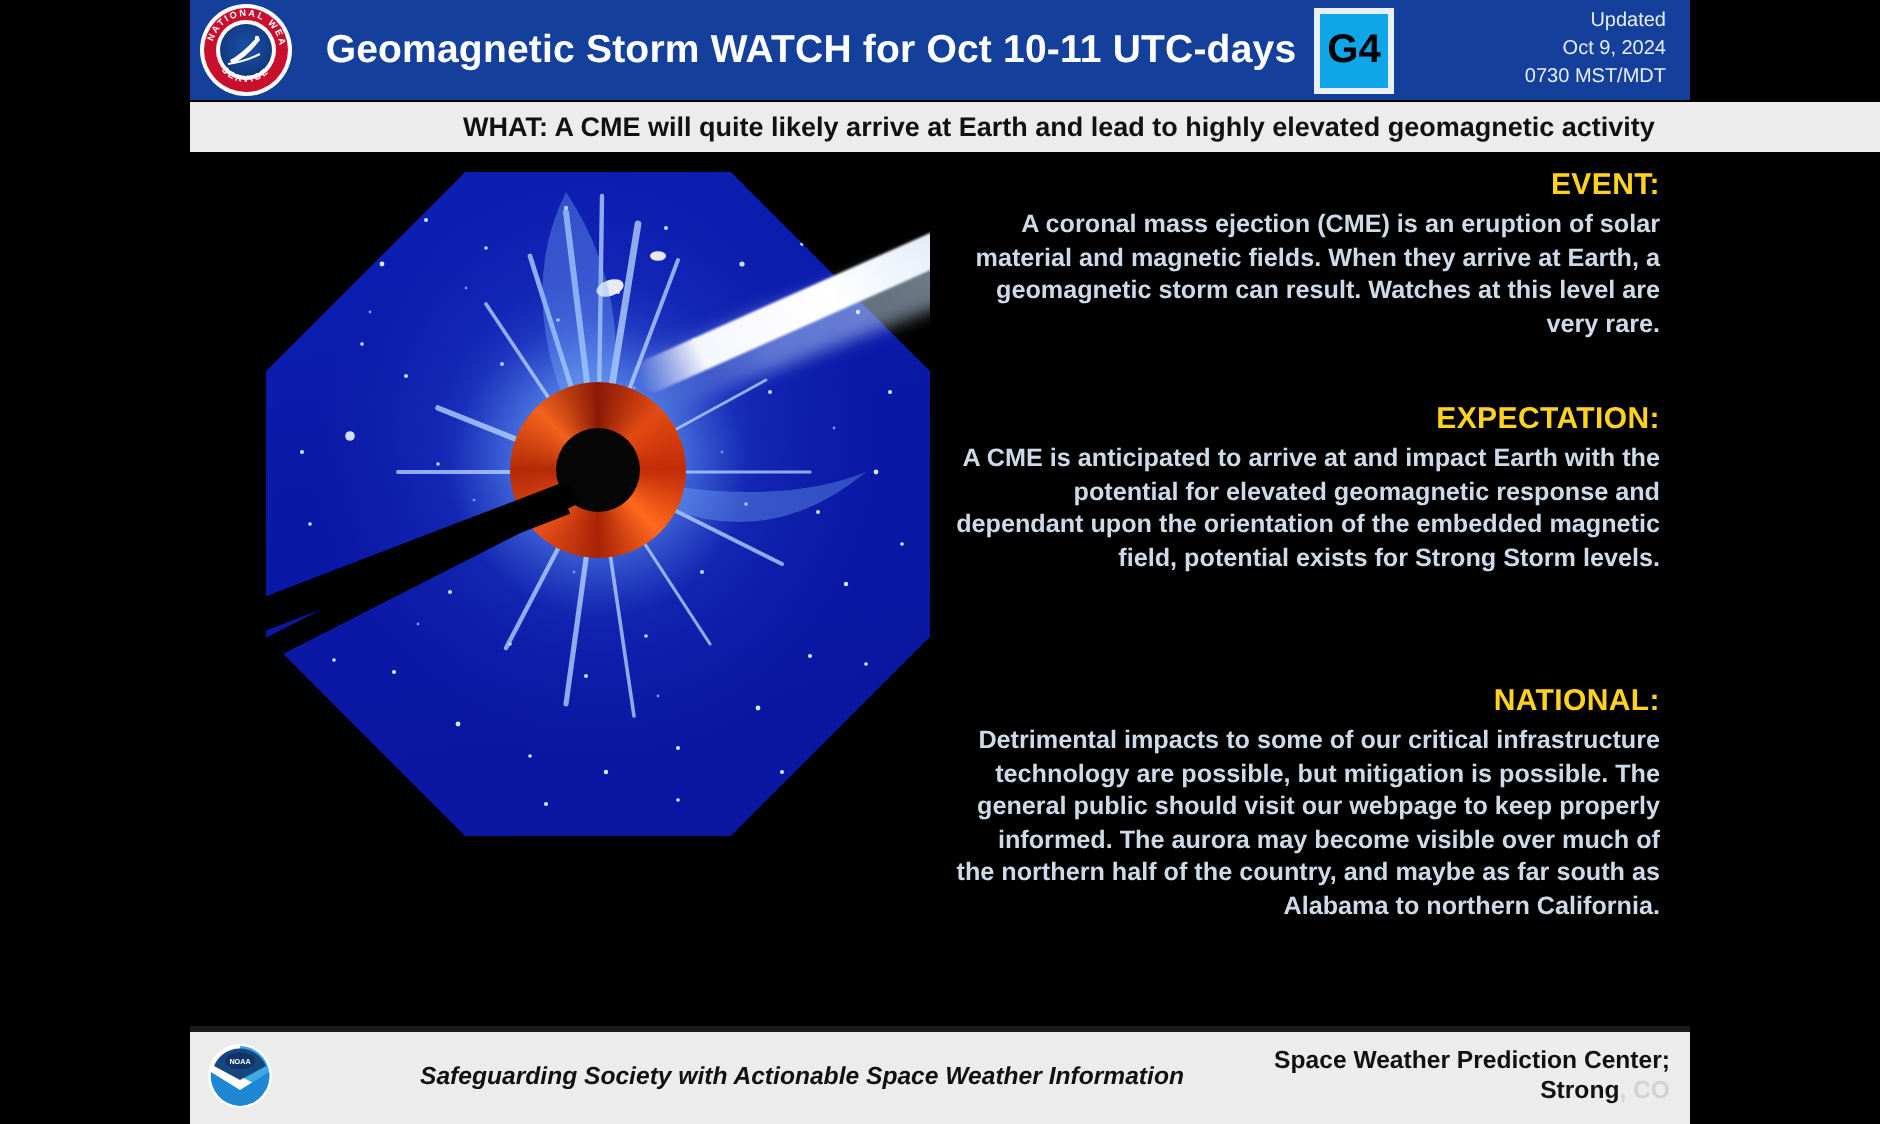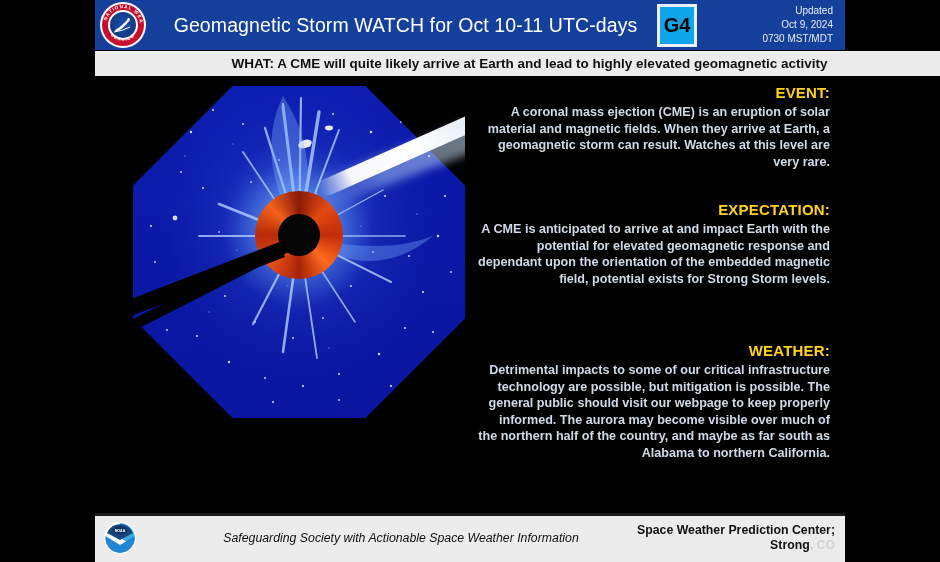--- a/index.html
+++ b/index.html
@@ -12,21 +12,21 @@
   .nws-logo{position:relative;width:46px;height:46px;margin-left:5px;flex:0 0 auto;}
   .nws-logo .ring{position:absolute;inset:0;border-radius:50%;background:#ffffff;}
   .nws-logo .ring2{position:absolute;inset:2px;border-radius:50%;background:#c8102e;}
   .nws-logo .inner{position:absolute;inset:8px;border-radius:50%;background:#ffffff;}
   .nws-logo .core{position:absolute;inset:10px;border-radius:50%;
         background:radial-gradient(circle at 50% 45%, #1b4fa8 0%, #123d86 60%, #0d2f6b 100%);}
   .nws-logo .bird{position:absolute;left:12px;top:12px;width:22px;height:22px;}
   .nws-logo .txt{position:absolute;inset:0;}
   .nws-logo .txt svg{width:100%;height:100%;}
 
-  .hdr-title{flex:1 1 auto;color:#ffffff;font-size:19.5px;font-weight:normal;
+  .hdr-title{flex:1 1 auto;color:#ffffff;font-size:19.5px;font-weight:bold;
              text-align:center;letter-spacing:0.1px;padding-left:8px;white-space:nowrap;}
   .g4{flex:0 0 auto;width:40px;height:43px;background:#0ea5e9;border:3px solid #e9eef7;
       box-sizing:border-box;display:flex;align-items:center;justify-content:center;
       color:#000;font-size:20px;font-weight:bold;margin-right:16px;}
   .updated{flex:0 0 auto;width:120px;text-align:right;color:#e8eef8;font-size:10px;
            line-height:14px;margin-right:12px;}
   .updated .u1{display:block;}
 
   
   .whatbar{position:absolute;left:95px;top:51px;width:869px;height:25px;background:#ececec;
@@ -78,21 +78,21 @@
   .footer{position:absolute;left:95px;top:513px;width:750px;height:49px;background:#ececec;
           display:flex;align-items:center;}
   .footer .topline{position:absolute;left:0;top:0;width:100%;height:3px;background:#1b1b1b;}
   .noaa{display:flex;align-items:center;margin-left:8px;flex:0 0 auto;}
   .noaa-mark{width:34px;height:34px;position:relative;flex:0 0 auto;}
   .noaa-mark svg{width:100%;height:100%;}
   .noaa-txt{margin-left:6px;line-height:1.08;}
   .noaa-txt .l1,.noaa-txt .l2{color:#1c4f9c;font-size:8.2px;font-weight:bold;display:block;}
   .noaa-txt .l3{color:#6c7a8c;font-size:4.6px;display:block;margin-top:2px;}
   .tagline{flex:1 1 auto;text-align:center;color:#111;font-size:12.3px;font-style:italic;
-           font-weight:normal;padding-left:30px;}
+           font-weight:bold;padding-left:30px;}
   .swpc{flex:0 0 auto;text-align:right;color:#111;font-size:12.3px;font-weight:bold;
         line-height:15px;margin-right:10px;width:200px;}
   .swpc .faded{color:#d2d2d2;}
 </style>
 </head>
 <body>
 
 <div class="stage">
 
   <div class="header">
@@ -249,21 +249,21 @@
     <div class="sec-title">EXPECTATION:</div>
     <div class="sec-body">A CME is anticipated to arrive at and impact Earth with the potential for elevated geomagnetic response and dependant upon the orientation of the embedded magnetic field,  potential exists for Strong Storm levels.</div>
   </div>
 
   <div class="panel" id="sec-event">
     <div class="sec-title">EVENT:</div>
     <div class="sec-body">A coronal mass ejection (CME) is an eruption of solar material and magnetic fields. When they arrive at Earth, a geomagnetic storm can result. Watches at this level are very rare.</div>
   </div>
 
   <div class="panel" id="sec-effects">
-    <div class="sec-title">WEATHER:</div>
+    <div class="sec-title">NATIONAL:</div>
     <div class="sec-body">Detrimental impacts to some of our critical infrastructure technology are possible, but  mitigation is possible. The general public should visit our webpage to keep properly informed. The aurora may become visible over much of the northern half of the country, and maybe as far south as Alabama to northern California.</div>
   </div>
 
   <div class="footer">
     <div class="topline"></div>
 
     <div class="noaa">
       <div class="noaa-mark">
         <svg viewBox="0 0 34 34">
           <circle cx="17" cy="17" r="16" fill="#ffffff"></circle>

